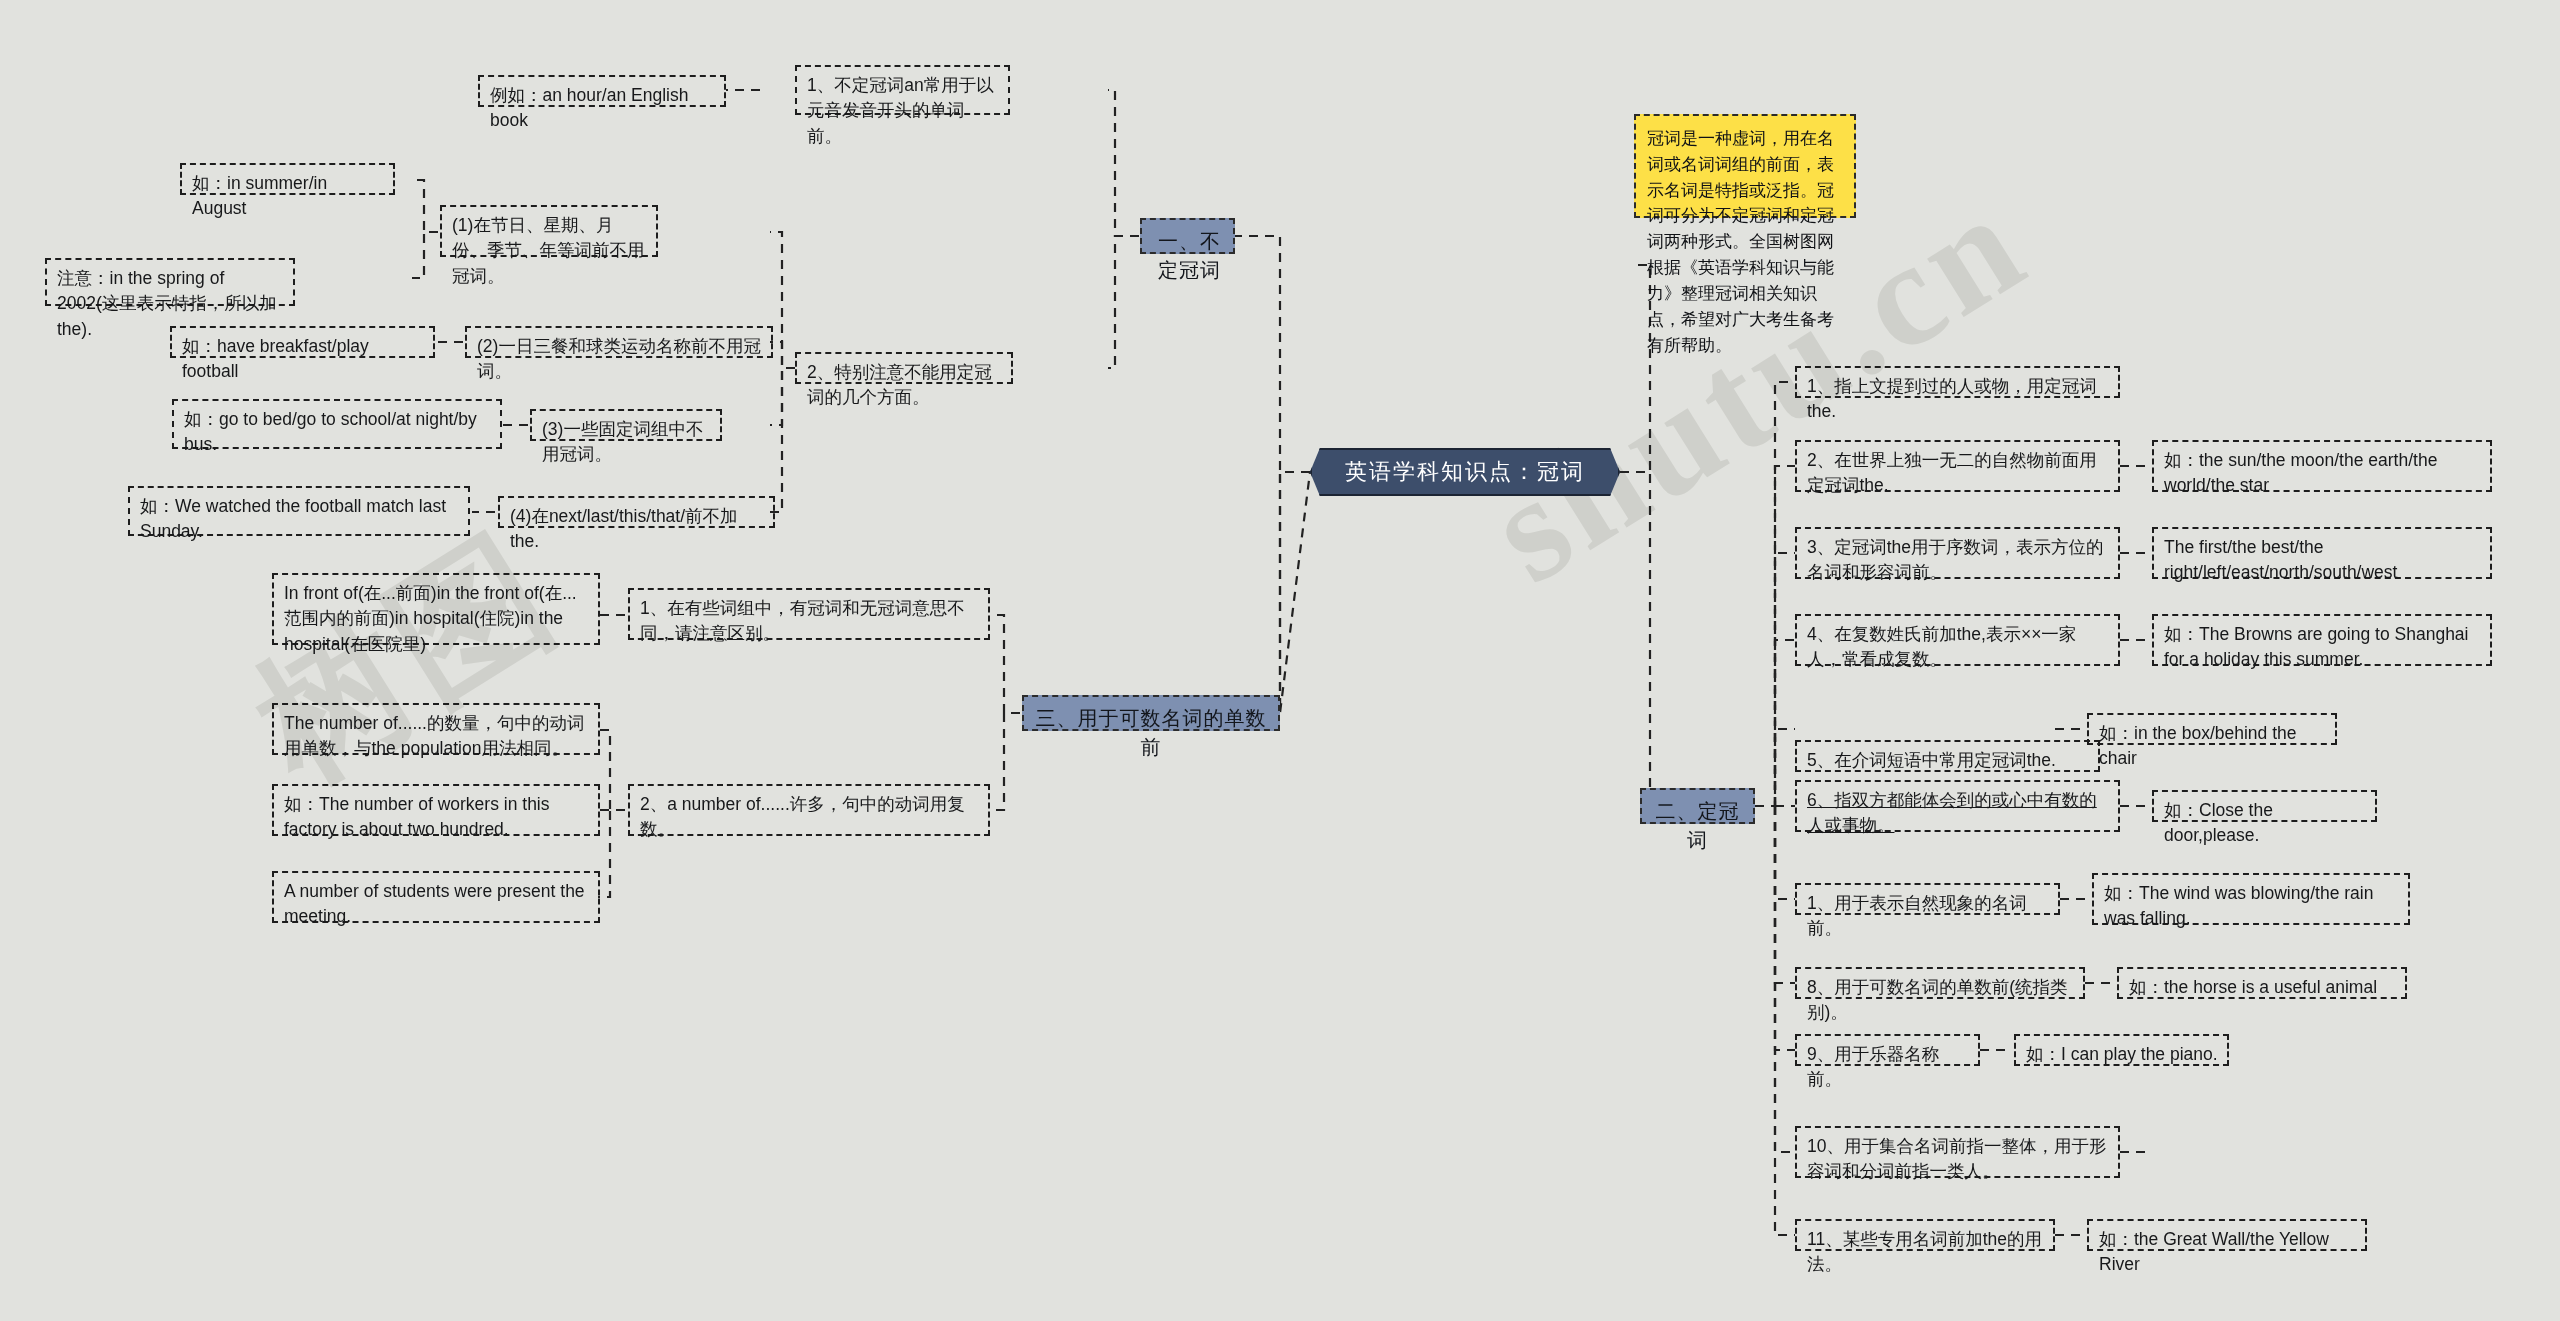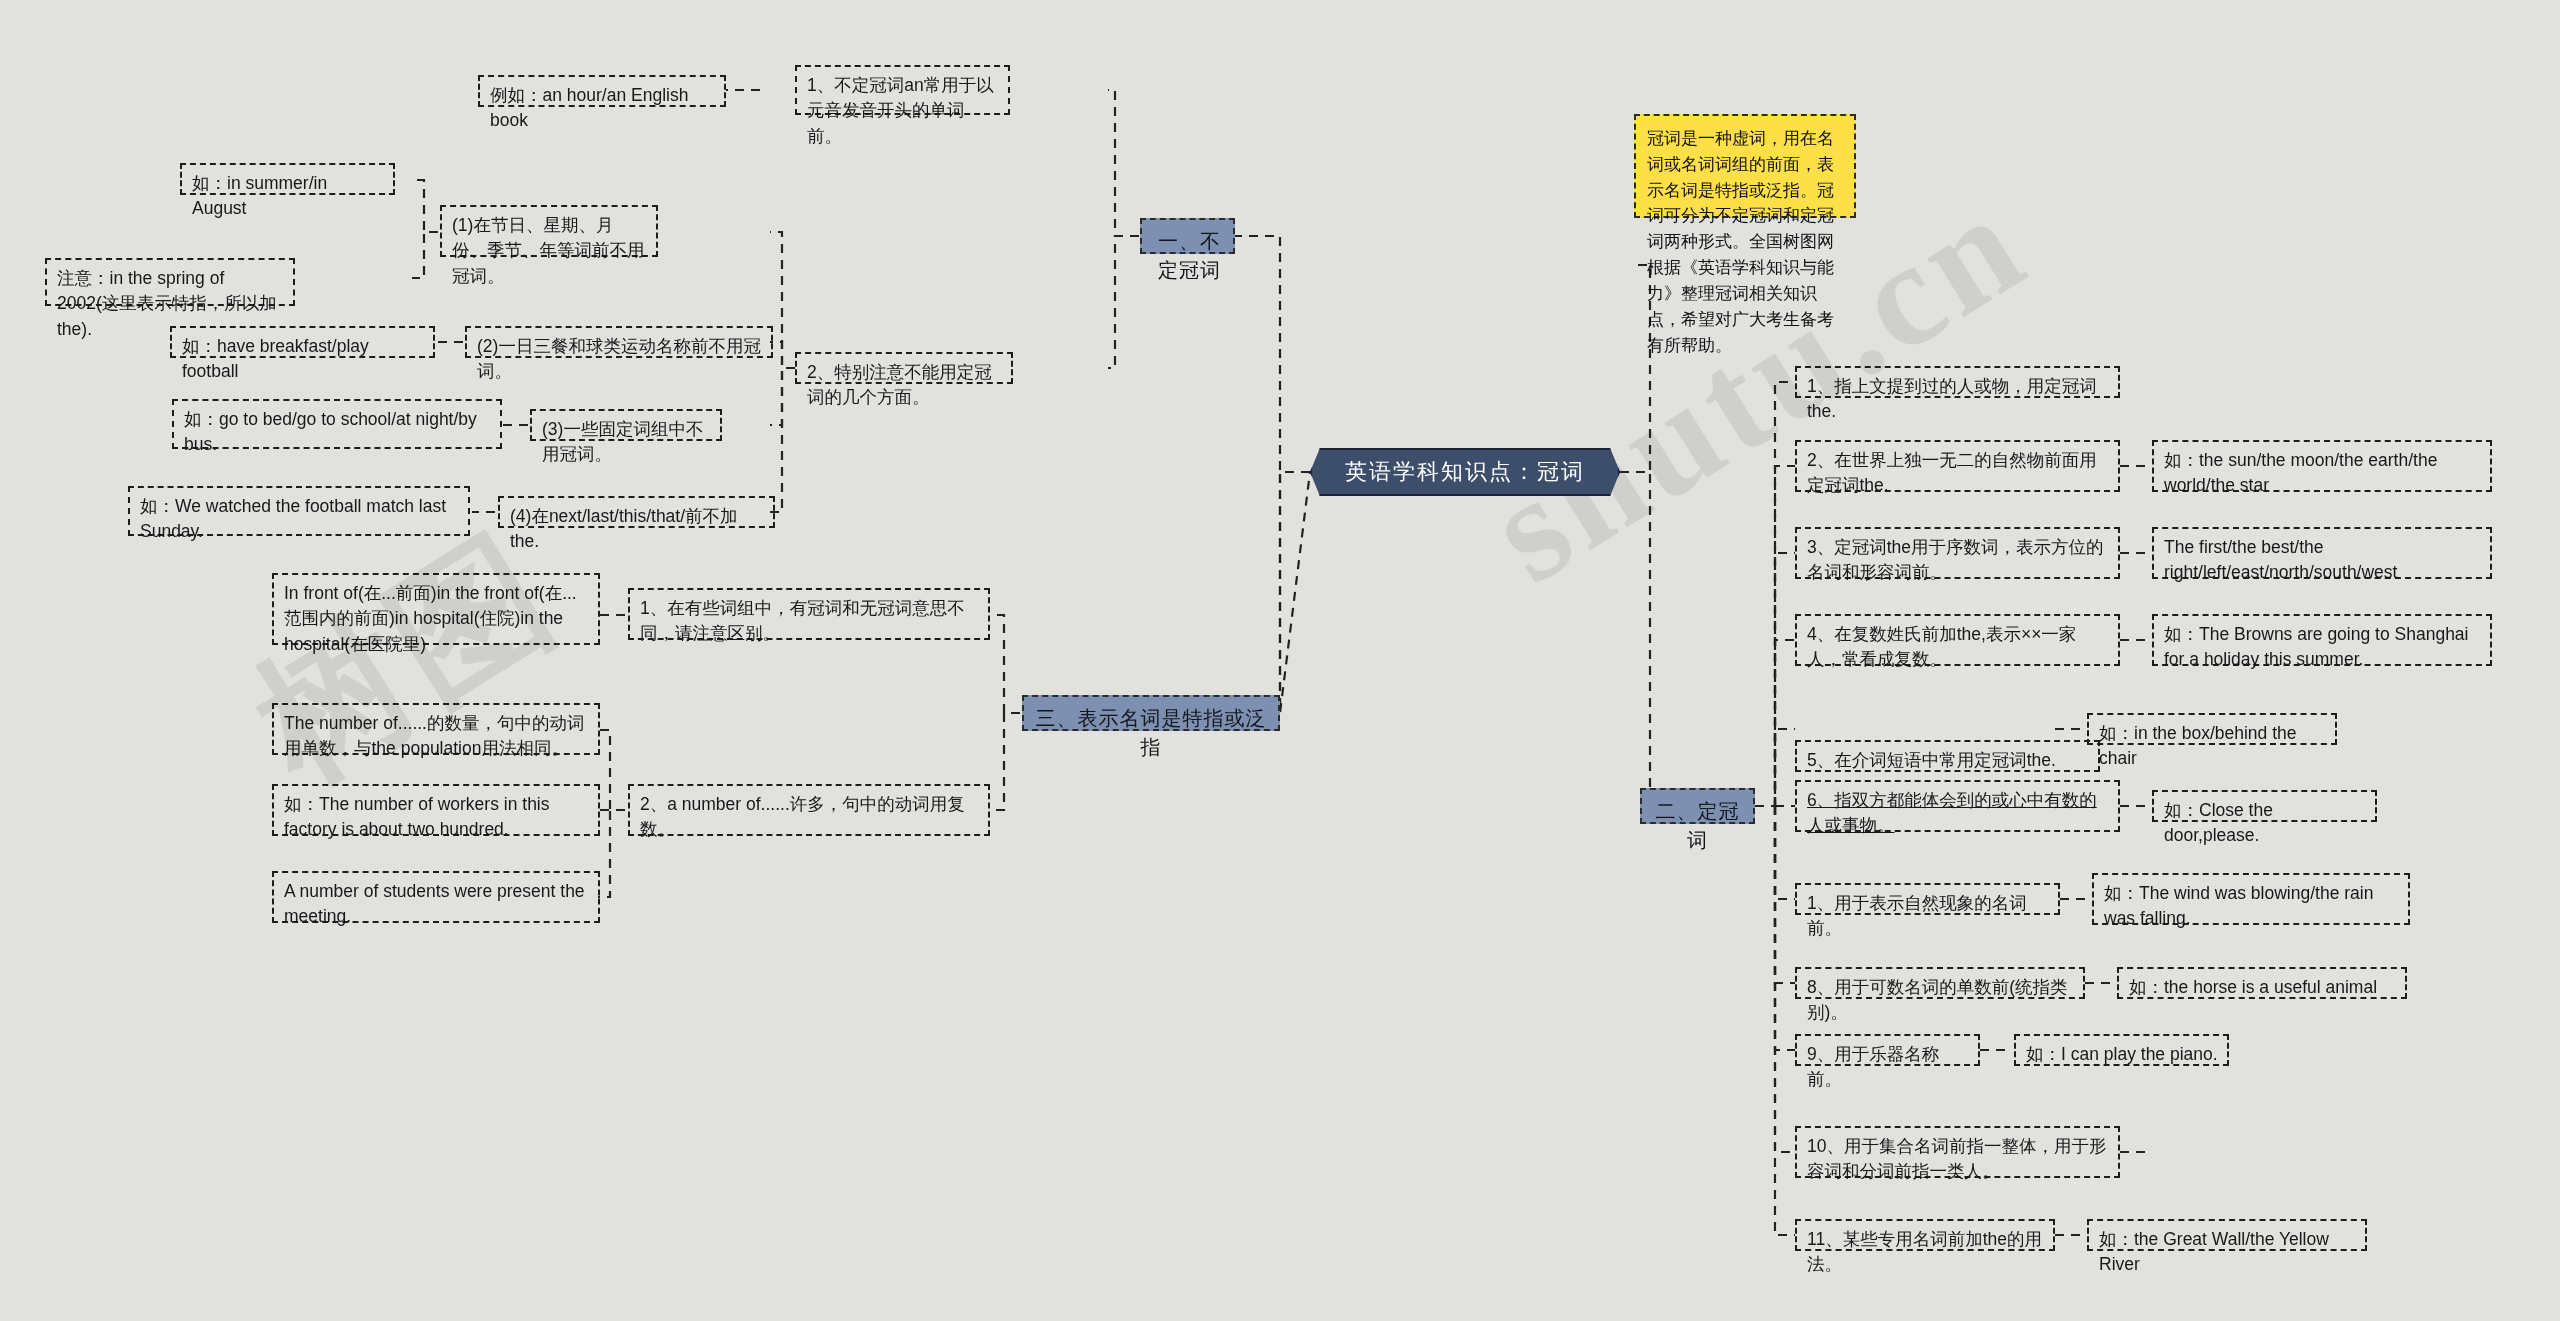--- a/index.html
+++ b/index.html
@@ -172,21 +172,21 @@
 
   <div class="node" style="left:465px;top:326px;width:308px;height:32px;">(2)一日三餐和球类运动名称前不用冠词。</div>
   <div class="node" style="left:170px;top:326px;width:265px;height:32px;">如：have breakfast/play football</div>
 
   <div class="node" style="left:530px;top:409px;width:192px;height:32px;">(3)一些固定词组中不用冠词。</div>
   <div class="node" style="left:172px;top:399px;width:330px;height:50px;">如：go to bed/go to school/at night/by bus.</div>
 
   <div class="node" style="left:498px;top:496px;width:277px;height:32px;">(4)在next/last/this/that/前不加the.</div>
   <div class="node" style="left:128px;top:486px;width:342px;height:50px;">如：We watched the football match last Sunday.</div>
 
-  <div class="node lvl1" style="left:1022px;top:695px;width:258px;height:36px;">三、表示名词是特指或泛指</div>
+  <div class="node lvl1" style="left:1022px;top:695px;width:258px;height:36px;">三、用于可数名词的单数前</div>
 
   <div class="node" style="left:628px;top:588px;width:362px;height:52px;">1、在有些词组中，有冠词和无冠词意思不同，请注意区别。</div>
   <div class="node" style="left:272px;top:573px;width:328px;height:72px;">In front of(在...前面)in the front of(在...范围内的前面)in hospital(住院)in the hospital(在医院里)</div>
 
   <div class="node" style="left:628px;top:784px;width:362px;height:52px;">2、a number of......许多，句中的动词用复数。</div>
   <div class="node" style="left:272px;top:703px;width:328px;height:52px;">The number of......的数量，句中的动词用单数，与the population用法相同。</div>
   <div class="node" style="left:272px;top:784px;width:328px;height:52px;">如：The number of workers in this factory is about two hundred.</div>
   <div class="node" style="left:272px;top:871px;width:328px;height:52px;">A number of students were present the meeting.</div>
 
   <div class="node lvl1" style="left:1640px;top:788px;width:115px;height:36px;">二、定冠词</div>

